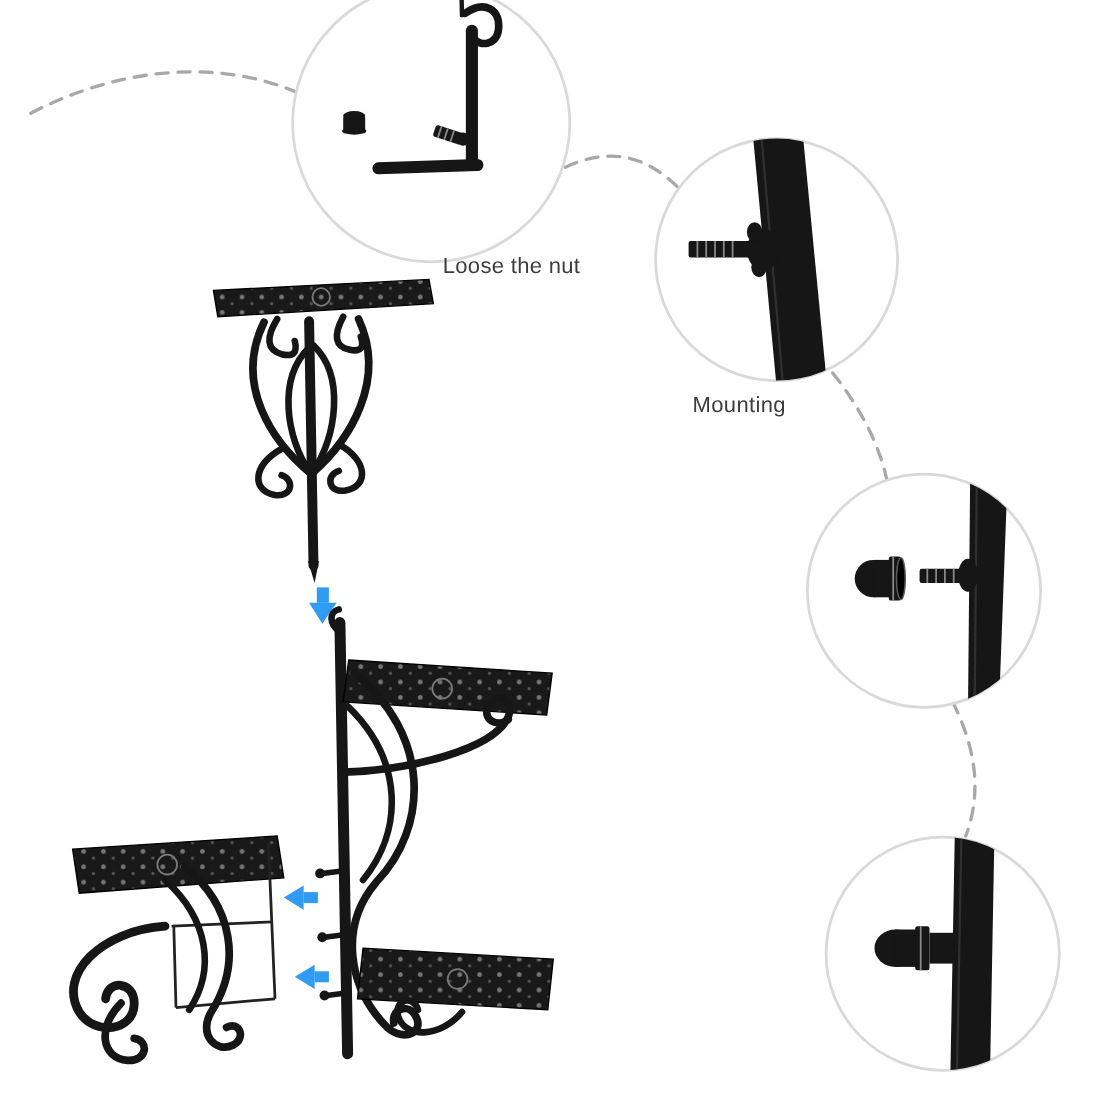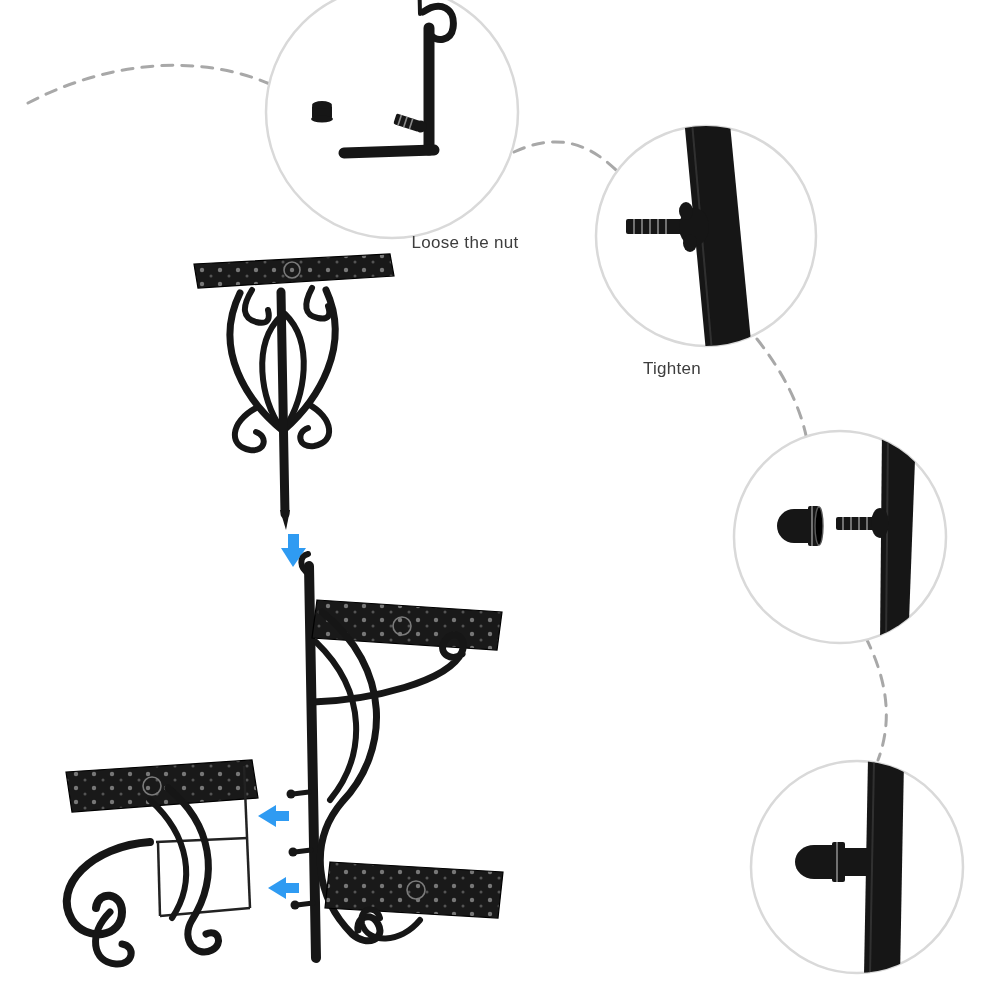--- a/index.html
+++ b/index.html
@@ -3,21 +3,21 @@
 <meta charset="utf-8">
 <style>
   html,body{margin:0;padding:0;background:#fff;}
   .canvas{
     position:relative;width:1000px;height:1000px;background:#fff;overflow:hidden;
     font-family:"Liberation Sans", sans-serif;
   }
   .canvas svg{position:absolute;left:0;top:0;}
   .step-label{
     position:absolute;transform:translate(-50%,-50%);
-    font-size:17px;color:var(--label-text,#3d3d3d);
+    font-size:20px;color:var(--label-text,#3d3d3d);
     white-space:nowrap;letter-spacing:.3px;
   }
   
   .dash{stroke:var(--connector,#a8a8a8);stroke-width:3;fill:none;stroke-dasharray:11 9;stroke-linecap:round;}
   .circ{fill:#ffffff;stroke:var(--callout-border,#d9d9d9);stroke-width:2.5;}
   .st{stroke:var(--metal,#161616);fill:none;stroke-linecap:round;}
   .fl{fill:var(--metal,#161616);}
   .thread{stroke:#8a8a8a;stroke-width:1.6;}
   .wire{stroke:#222;stroke-width:2.5;fill:none;}
   .arrow{fill:var(--arrow,#2f9bf2);}
@@ -206,14 +206,14 @@
           <rect class="fl" x="814" y="845" width="20" height="34"></rect>
           <rect class="fl" x="832" y="842" width="13" height="40" rx="2"></rect>
           <line class="thread" x1="837" y1="842" x2="837" y2="882"></line>
           <rect class="fl" x="845" y="848" width="22" height="28"></rect>
         </g>
       </g>
     </g>
   </svg>
 
   <div class="step-label" style="left:465px;top:243px;">Loose the nut</div>
-  <div class="step-label" style="left:672px;top:369px;">Tighten</div>
+  <div class="step-label" style="left:672px;top:369px;">Mounting</div>
 </div>
 
 </body></html>

